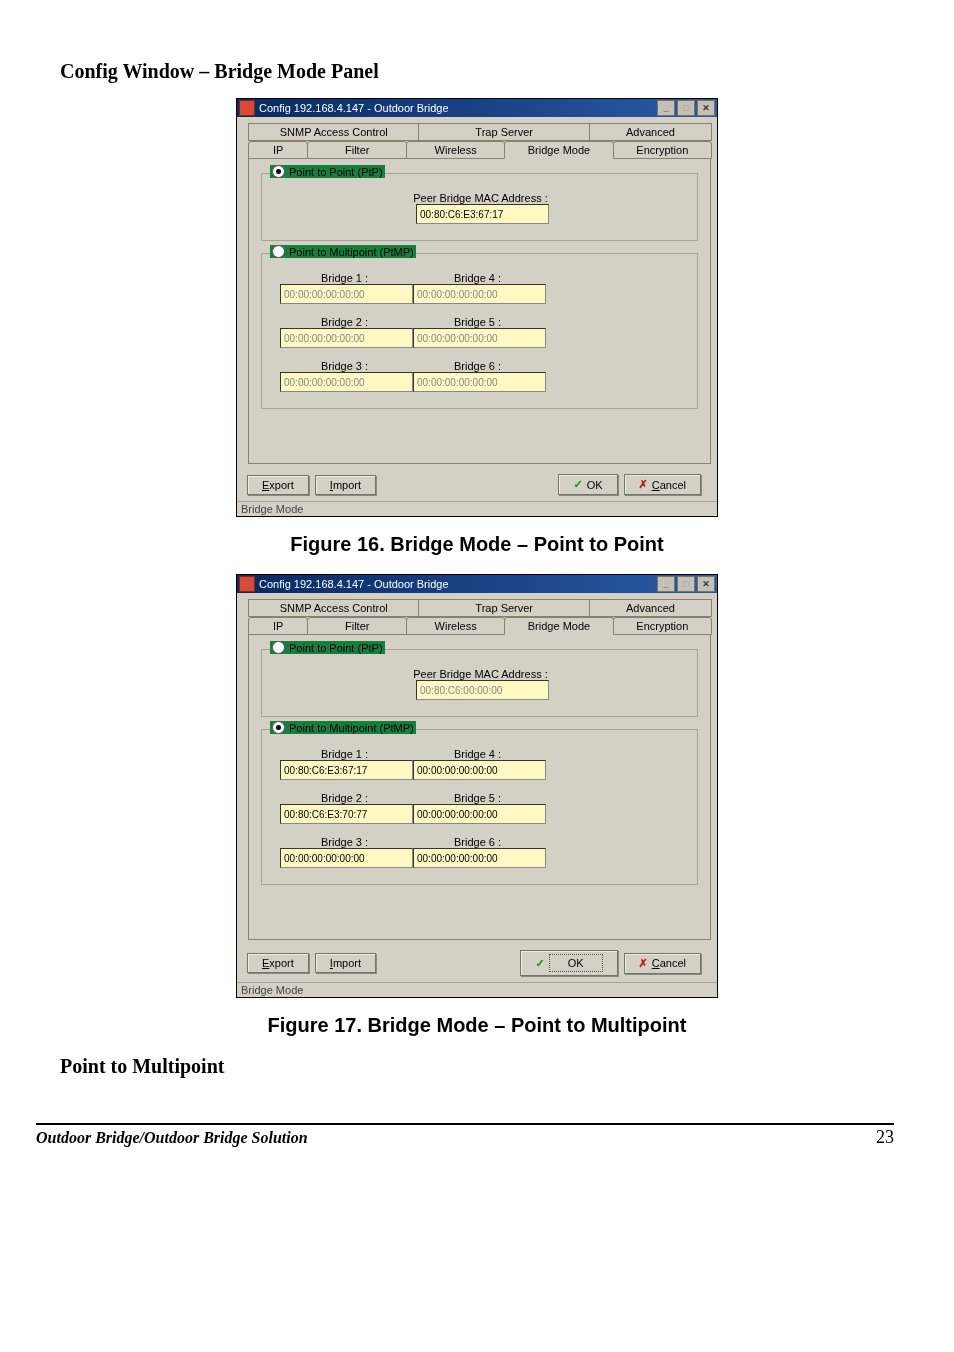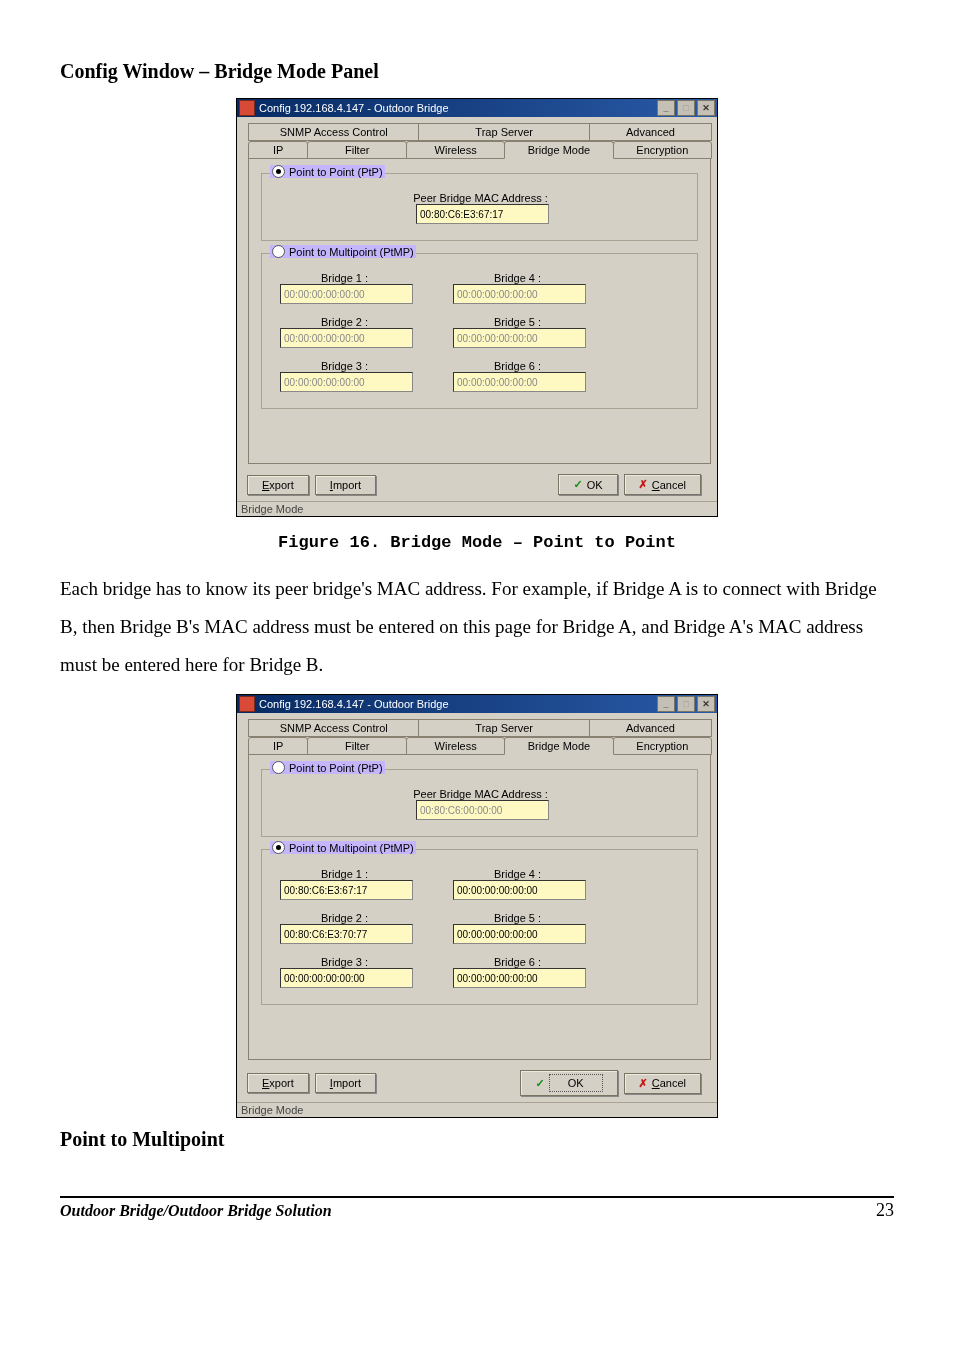--- a/index.html
+++ b/index.html
@@ -105,21 +105,21 @@
   .groupbox {
     border: 1px solid #a9a394;
     padding: 12px 10px 10px 10px;
     margin-bottom: 12px;
     position: relative;
   }
   .group-label {
     position: absolute;
     top: -9px;
     left: 8px;
-    background: #c4b5fd;
+    background: #15803d;
     padding: 0 2px;
     font-size: 11px;
     display: flex;
     align-items: center;
   }
   .radio {
     width: 11px;
     height: 11px;
     border: 1px solid #555;
     border-radius: 50%;
@@ -154,21 +154,20 @@
     padding: 1px 3px;
     font-size: 10px;
     font-family: Tahoma, Arial, sans-serif;
     width: 125px;
   }
   .textbox.disabled {
     color: #888;
   }
   .bridge-grid {
     display: flex;
-    gap: 40px;
     margin-left: 8px;
   }
   .bridge-col {
     display: flex;
     flex-direction: column;
   }
   .btn-row {
     display: flex;
     align-items: center;
     padding: 6px 10px 6px 10px;
@@ -188,34 +187,34 @@
   .spacer-flex{flex:1;}
   .statusbar {
     border-top: 1px solid #a9a394;
     background: #d5d0c6;
     padding: 1px 4px;
     font-size: 11px;
     color: #444;
   }
   .figure-caption {
     text-align: center;
-    font-family: Liberation Mono, monospace;
-    font-size: 17px;
+    font-family: Liberation Sans, sans-serif;
+    font-size: 20px;
     font-weight: bold;
     margin: 16px 0 18px 0;
   }
   .underline-letter { text-decoration: underline; }
   .dotted-focus {
     border:1px dotted #555;
     padding:2px 18px;
   }
   .footer {
     display:flex;
     border-top:2px solid #000;
-    margin: 10px 60px 0 60px;
+    margin: 10px 60px 0 36px;
     padding-top:2px;
     font-size:16px;
     align-items:baseline;
   }
   .footer-left{
     font-style:italic;
     font-weight:bold;
     flex:1;
     font-family:"Times New Roman",Times,serif;
   }
@@ -318,21 +317,20 @@
             <span><span class="underline-letter">C</span>ancel</span>
           </span>
       </div>
       <div class="statusbar">Bridge Mode</div>
     </div>
   </div>
 
   <div class="figure-caption">Figure 16.  Bridge Mode – Point to Point</div>
 
 
-  <div class="body-text">Each bridge has to know its peer bridge's MAC address.  For example, if Bridge A is to connect with Bridge B, then Bridge B's MAC address must be entered on this page for Bridge A, and Bridge A's MAC address must be entered here for Bridge B.</div>
 
   <div class="dialog-wrapper">
     <div class="dialog">
       <div class="titlebar">
         <span class="titlebar-icon"></span>
         <span class="titlebar-text">Config 192.168.4.147 - Outdoor Bridge</span>
         <span class="win-btn">_</span>
         <span class="win-btn" style="color:#999">□</span>
         <span class="win-btn">✕</span>
       </div>
@@ -411,20 +409,21 @@
           </span>
         <span class="btn cancel">
             <span class="x-glyph">✗</span>
             <span><span class="underline-letter">C</span>ancel</span>
           </span>
       </div>
       <div class="statusbar">Bridge Mode</div>
     </div>
   </div>
 
+  <div class="figure-caption">Figure 17.  Bridge Mode – Point to Multipoint</div>
 
   <div class="section-heading">Point to Multipoint</div>
 
 </div>
 
 <div class="footer">
   <span class="footer-left">Outdoor Bridge/Outdoor Bridge Solution</span>
   <span class="footer-right">23</span>
 </div>
 

